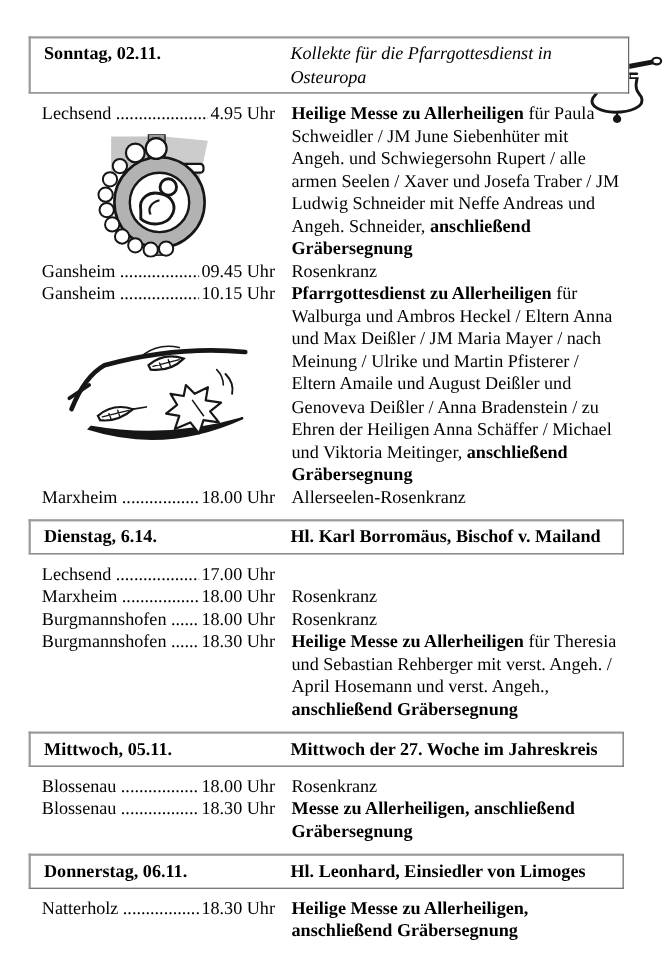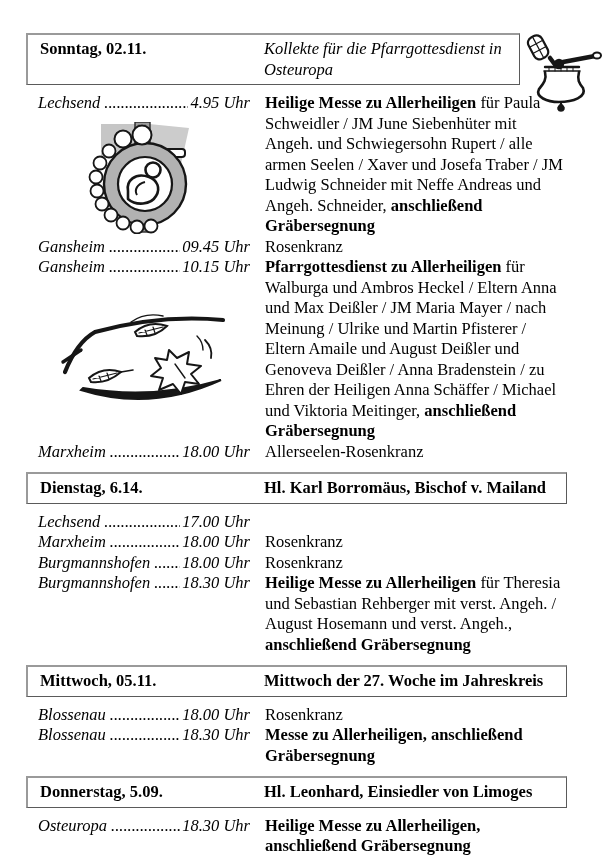--- a/index.html
+++ b/index.html
@@ -19,24 +19,24 @@
     padding:4px 0 4px 12px;
     display:flex;
     margin:0 0 8px 0;
     background:#fff;
   }
   .daybox.mid{margin-top:10px;}
   .daybox .date-cell{width:224px;flex:none;font-weight:bold;}
   .daybox .title-cell{flex:1;font-weight:bold;}
   .daybox .title-line{white-space:nowrap;}
   .daybox .note{font-style:italic;font-weight:normal;white-space:normal;}
-  .daybox.sunday{width:494px;}
+  .daybox.sunday{width:546px;}
   .row{display:flex;padding-left:12px;align-items:flex-start;}
   .leftcell{width:212px;flex:none;}
-  .locline{display:flex;align-items:baseline;font-style:italic;}
+  .locline{display:flex;align-items:baseline;}
   .loc{flex:none;white-space:nowrap;}
   .leader{flex:1;overflow:hidden;white-space:nowrap;margin:0 2px 0 4px;}
   .leader::after{content:"..................................................................................";}
   .time{flex:none;white-space:nowrap;}
   .colgap{width:15px;flex:none;}
   .desc{flex:1;}
   .b{font-weight:bold;}
   .illus{display:block;}
   .illus.rosary{margin:8px auto 0 auto;}
   .illus.scythe{margin:28px auto 0 auto;}
@@ -253,21 +253,21 @@
   <div class="row">
     <div class="leftcell">
         <div class="locline">
       <span class="loc">Burgmannshofen</span>
       <span class="leader"></span>
       <span class="time">18.30 Uhr</span>
     </div>
       </div>
     <div class="colgap"></div>
     <div class="desc">
-      <span class="b">Heilige Messe zu Allerheiligen</span><span> für Theresia und Sebastian Rehberger mit verst. Angeh. / August Hosemann und verst. Angeh., </span><span class="b">anschließend Gräbersegnung</span>
+      <span class="b">Heilige Messe zu Allerheiligen</span><span> für Theresia und Sebastian Rehberger mit verst. Angeh. / April Hosemann und verst. Angeh., </span><span class="b">anschließend Gräbersegnung</span>
     </div>
   </div>
 
   <div class="daybox mid">
     <div class="date-cell">Mittwoch, 05.11.</div>
     <div class="title-cell">
         <div class="title-line">Mittwoch der 27. Woche im Jahreskreis</div>
       </div>
   </div>
 
@@ -293,30 +293,30 @@
       <span class="time">18.30 Uhr</span>
     </div>
       </div>
     <div class="colgap"></div>
     <div class="desc">
       <span class="b">Messe zu Allerheiligen, anschließend Gräbersegnung</span><span></span><span class="b"></span>
     </div>
   </div>
 
   <div class="daybox mid">
-    <div class="date-cell">Donnerstag, 5.09.</div>
+    <div class="date-cell">Donnerstag, 06.11.</div>
     <div class="title-cell">
         <div class="title-line">Hl. Leonhard, Einsiedler von Limoges</div>
       </div>
   </div>
 
   <div class="row">
     <div class="leftcell">
         <div class="locline">
-      <span class="loc">Osteuropa</span>
+      <span class="loc">Natterholz</span>
       <span class="leader"></span>
       <span class="time">18.30 Uhr</span>
     </div>
       </div>
     <div class="colgap"></div>
     <div class="desc">
       <span class="b">Heilige Messe zu Allerheiligen, anschließend Gräbersegnung</span><span></span><span class="b"></span>
     </div>
   </div>
 

